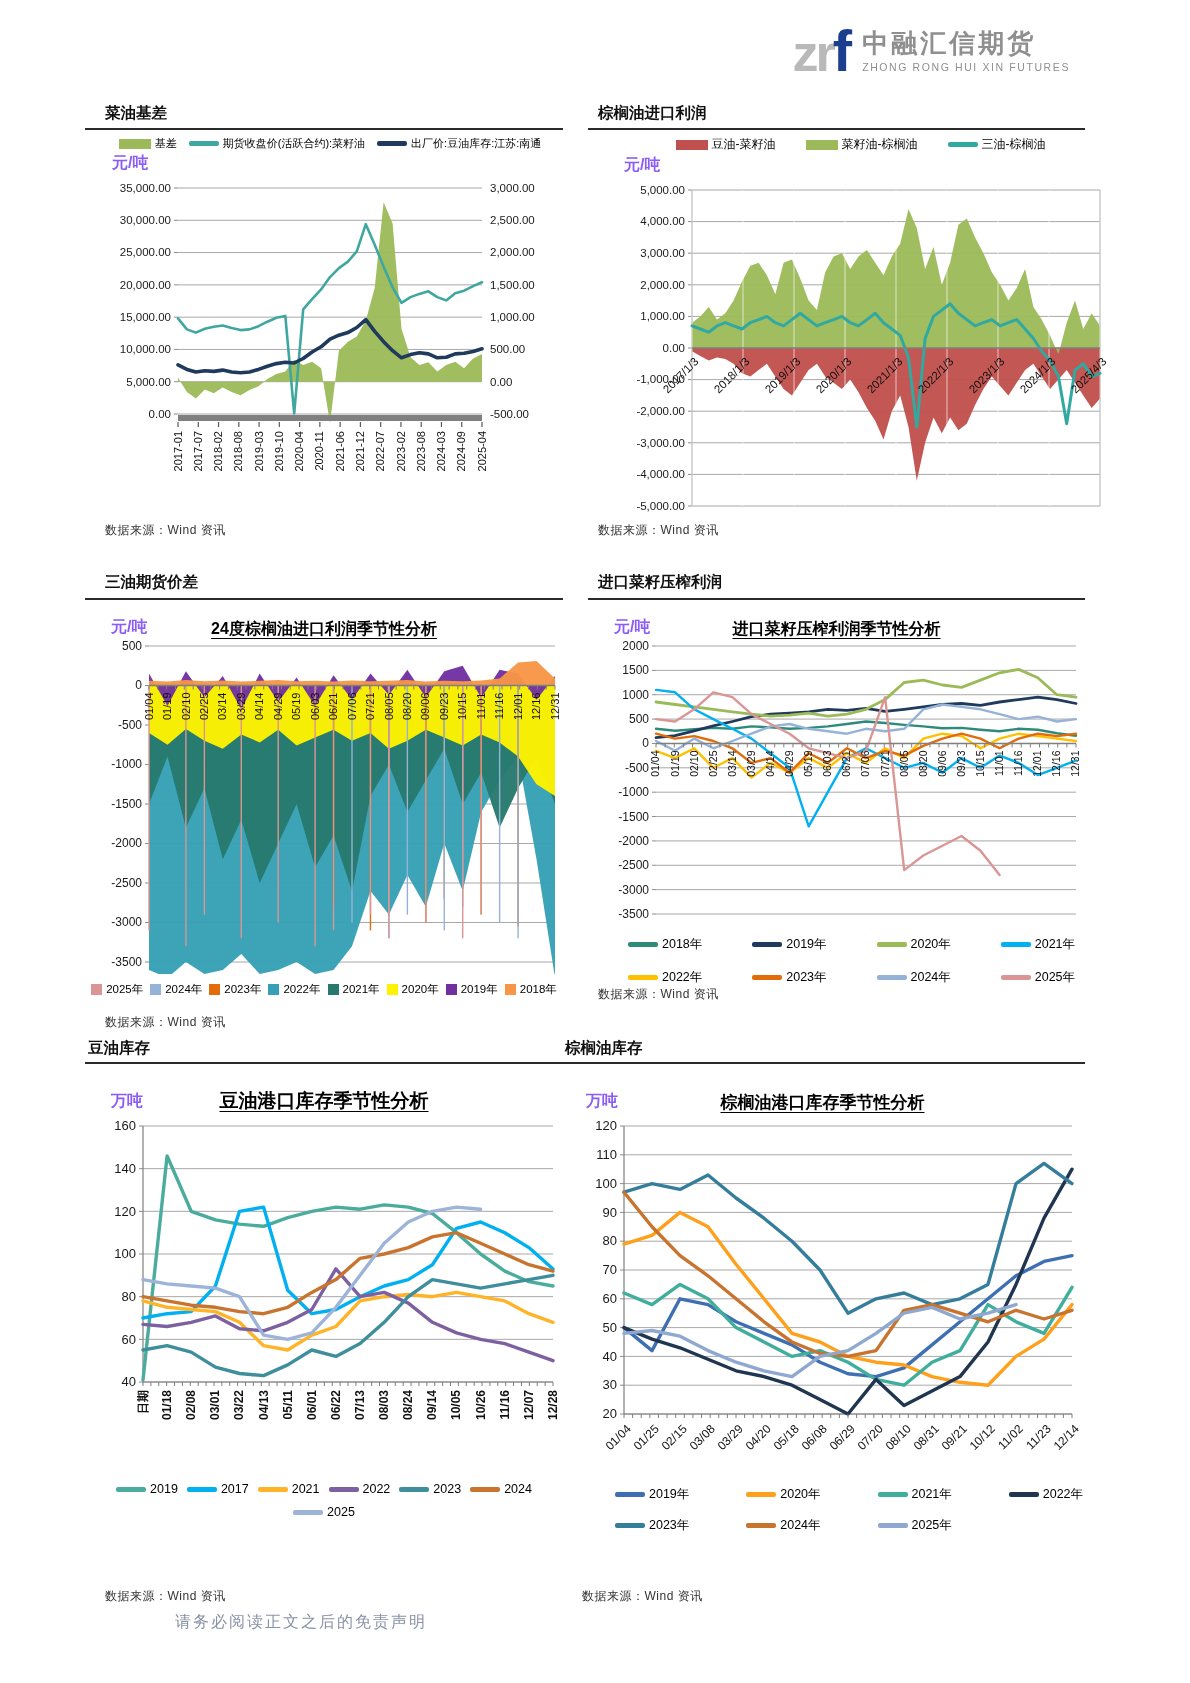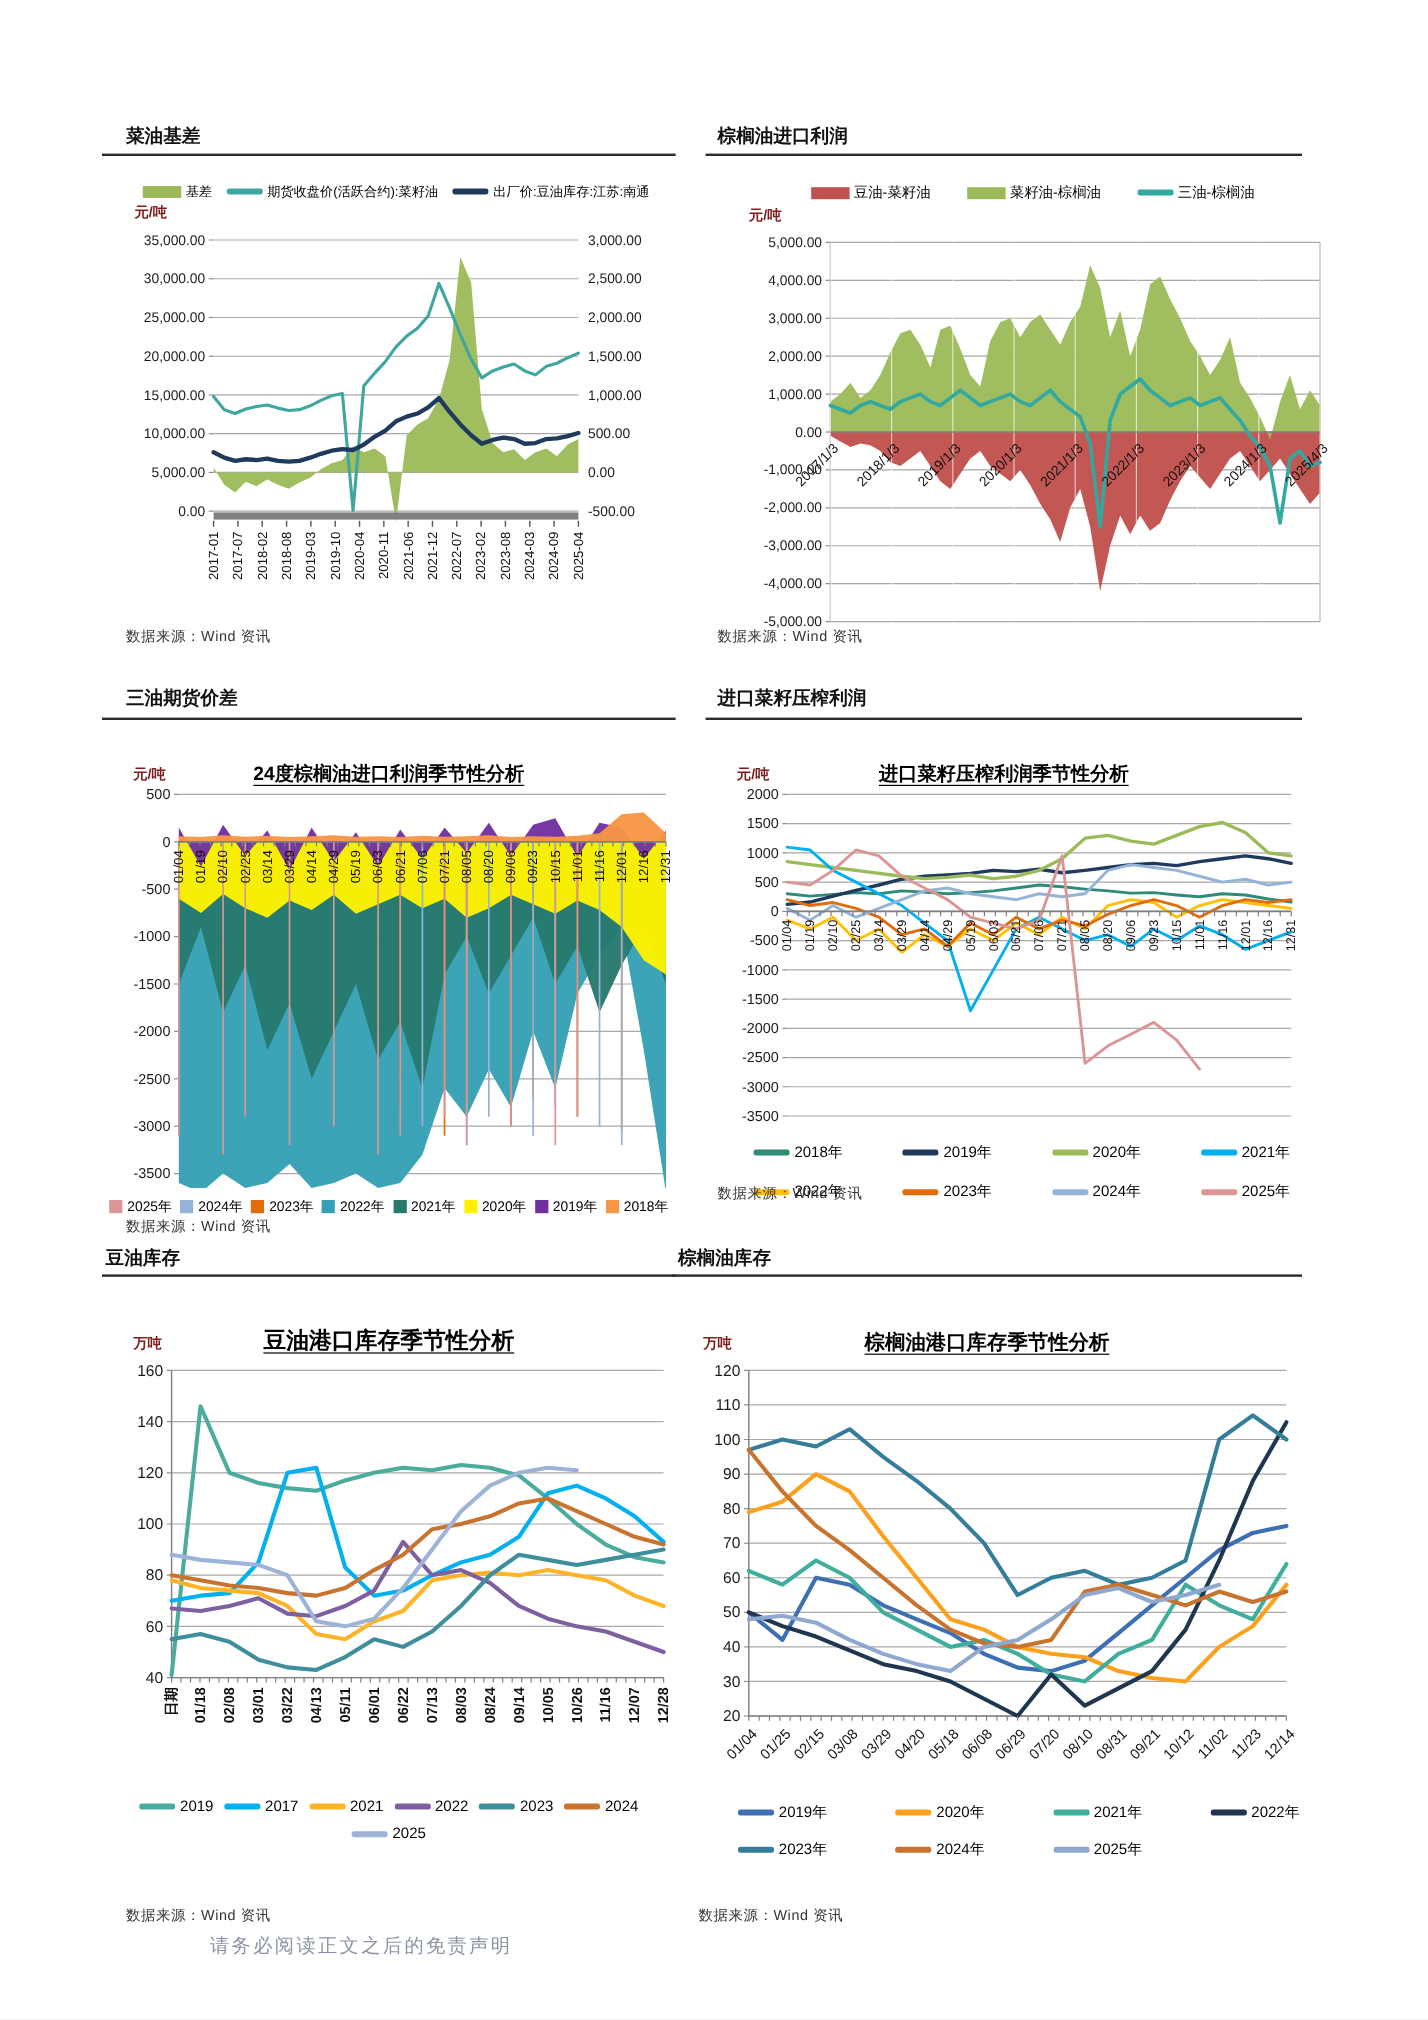--- a/index.html
+++ b/index.html
@@ -11,40 +11,47 @@
   .logo-f{font-size:58px;font-weight:bold;color:#1c3e8e;line-height:1;}
   .logo-txt{display:flex;flex-direction:column;line-height:1.15;}
   .logo-cn{font-size:26px;font-weight:bold;color:#8f8f8f;letter-spacing:3px;}
   .logo-en{font-size:10.5px;color:#8f8f8f;letter-spacing:1.6px;margin-top:3px;}
   
   .sec{position:absolute;font-size:15.5px;font-weight:bold;color:#111;text-align:right;}
   .rule{position:absolute;height:2px;background:#2b2b2b;}
   .src{position:absolute;font-size:12px;color:#333;letter-spacing:.5px;}
   .footer{position:absolute;font-size:16px;color:#8a93a6;letter-spacing:2px;}
   
-  .chart{position:absolute;margin-top:16px;}
+  .chart{position:absolute;}
   .lgd{display:flex;align-items:center;justify-content:center;flex-wrap:wrap;width:100%;color:#000;}
   .lgd .it{display:flex;align-items:center;gap:4px;white-space:nowrap;}
   .lgd .mk-bar{width:32px;height:10px;display:inline-block;}
   .lgd .mk-line{width:30px;height:5px;border-radius:2px;display:inline-block;}
   .lgd .mk-square{width:11px;height:11px;display:inline-block;}
   .lgd-grid{display:grid;justify-items:start;}
-  .unit{font-size:12px;font-weight:bold;color:#7f1d1d;}
+  .unit{font-size:16px;font-weight:bold;color:#8b5cf6;}
   .u-inline{margin:2px 0 0 12px;}
   .trow{position:relative;display:flex;align-items:flex-end;justify-content:center;height:34px;}
   .trow .unit{position:absolute;left:26px;bottom:2px;}
   .ctitle{font-size:16px;font-weight:bold;color:#000;text-decoration:underline;text-underline-offset:4px;}
   .svgbox{display:block;}
   svg{display:block;}
 </style>
 </head>
 <body>
 
 <div class="page">
 
+  <div class="logo">
+    <div><span class="logo-zr">zr</span><span class="logo-f">f</span></div>
+    <div class="logo-txt">
+      <span class="logo-cn">中融汇信期货</span>
+      <span class="logo-en">ZHONG RONG HUI XIN FUTURES</span>
+    </div>
+  </div>
 
   <div class="sec" style="left:105px;top:103px">菜油基差</div>
   <div class="rule" style="left:85px;top:128px;width:478px"></div>
   <div class="sec" style="left:598px;top:103px">棕榈油进口利润</div>
   <div class="rule" style="left:588px;top:128px;width:497px"></div>
 
   <div class="chart" style="left:100px;top:136px;width:460px">
     <div class="lgd" style="font-size:11px;gap:12px">
         <span class="it">
           <span class="mk-bar" style="background: rgb(156, 186, 90);"></span>

